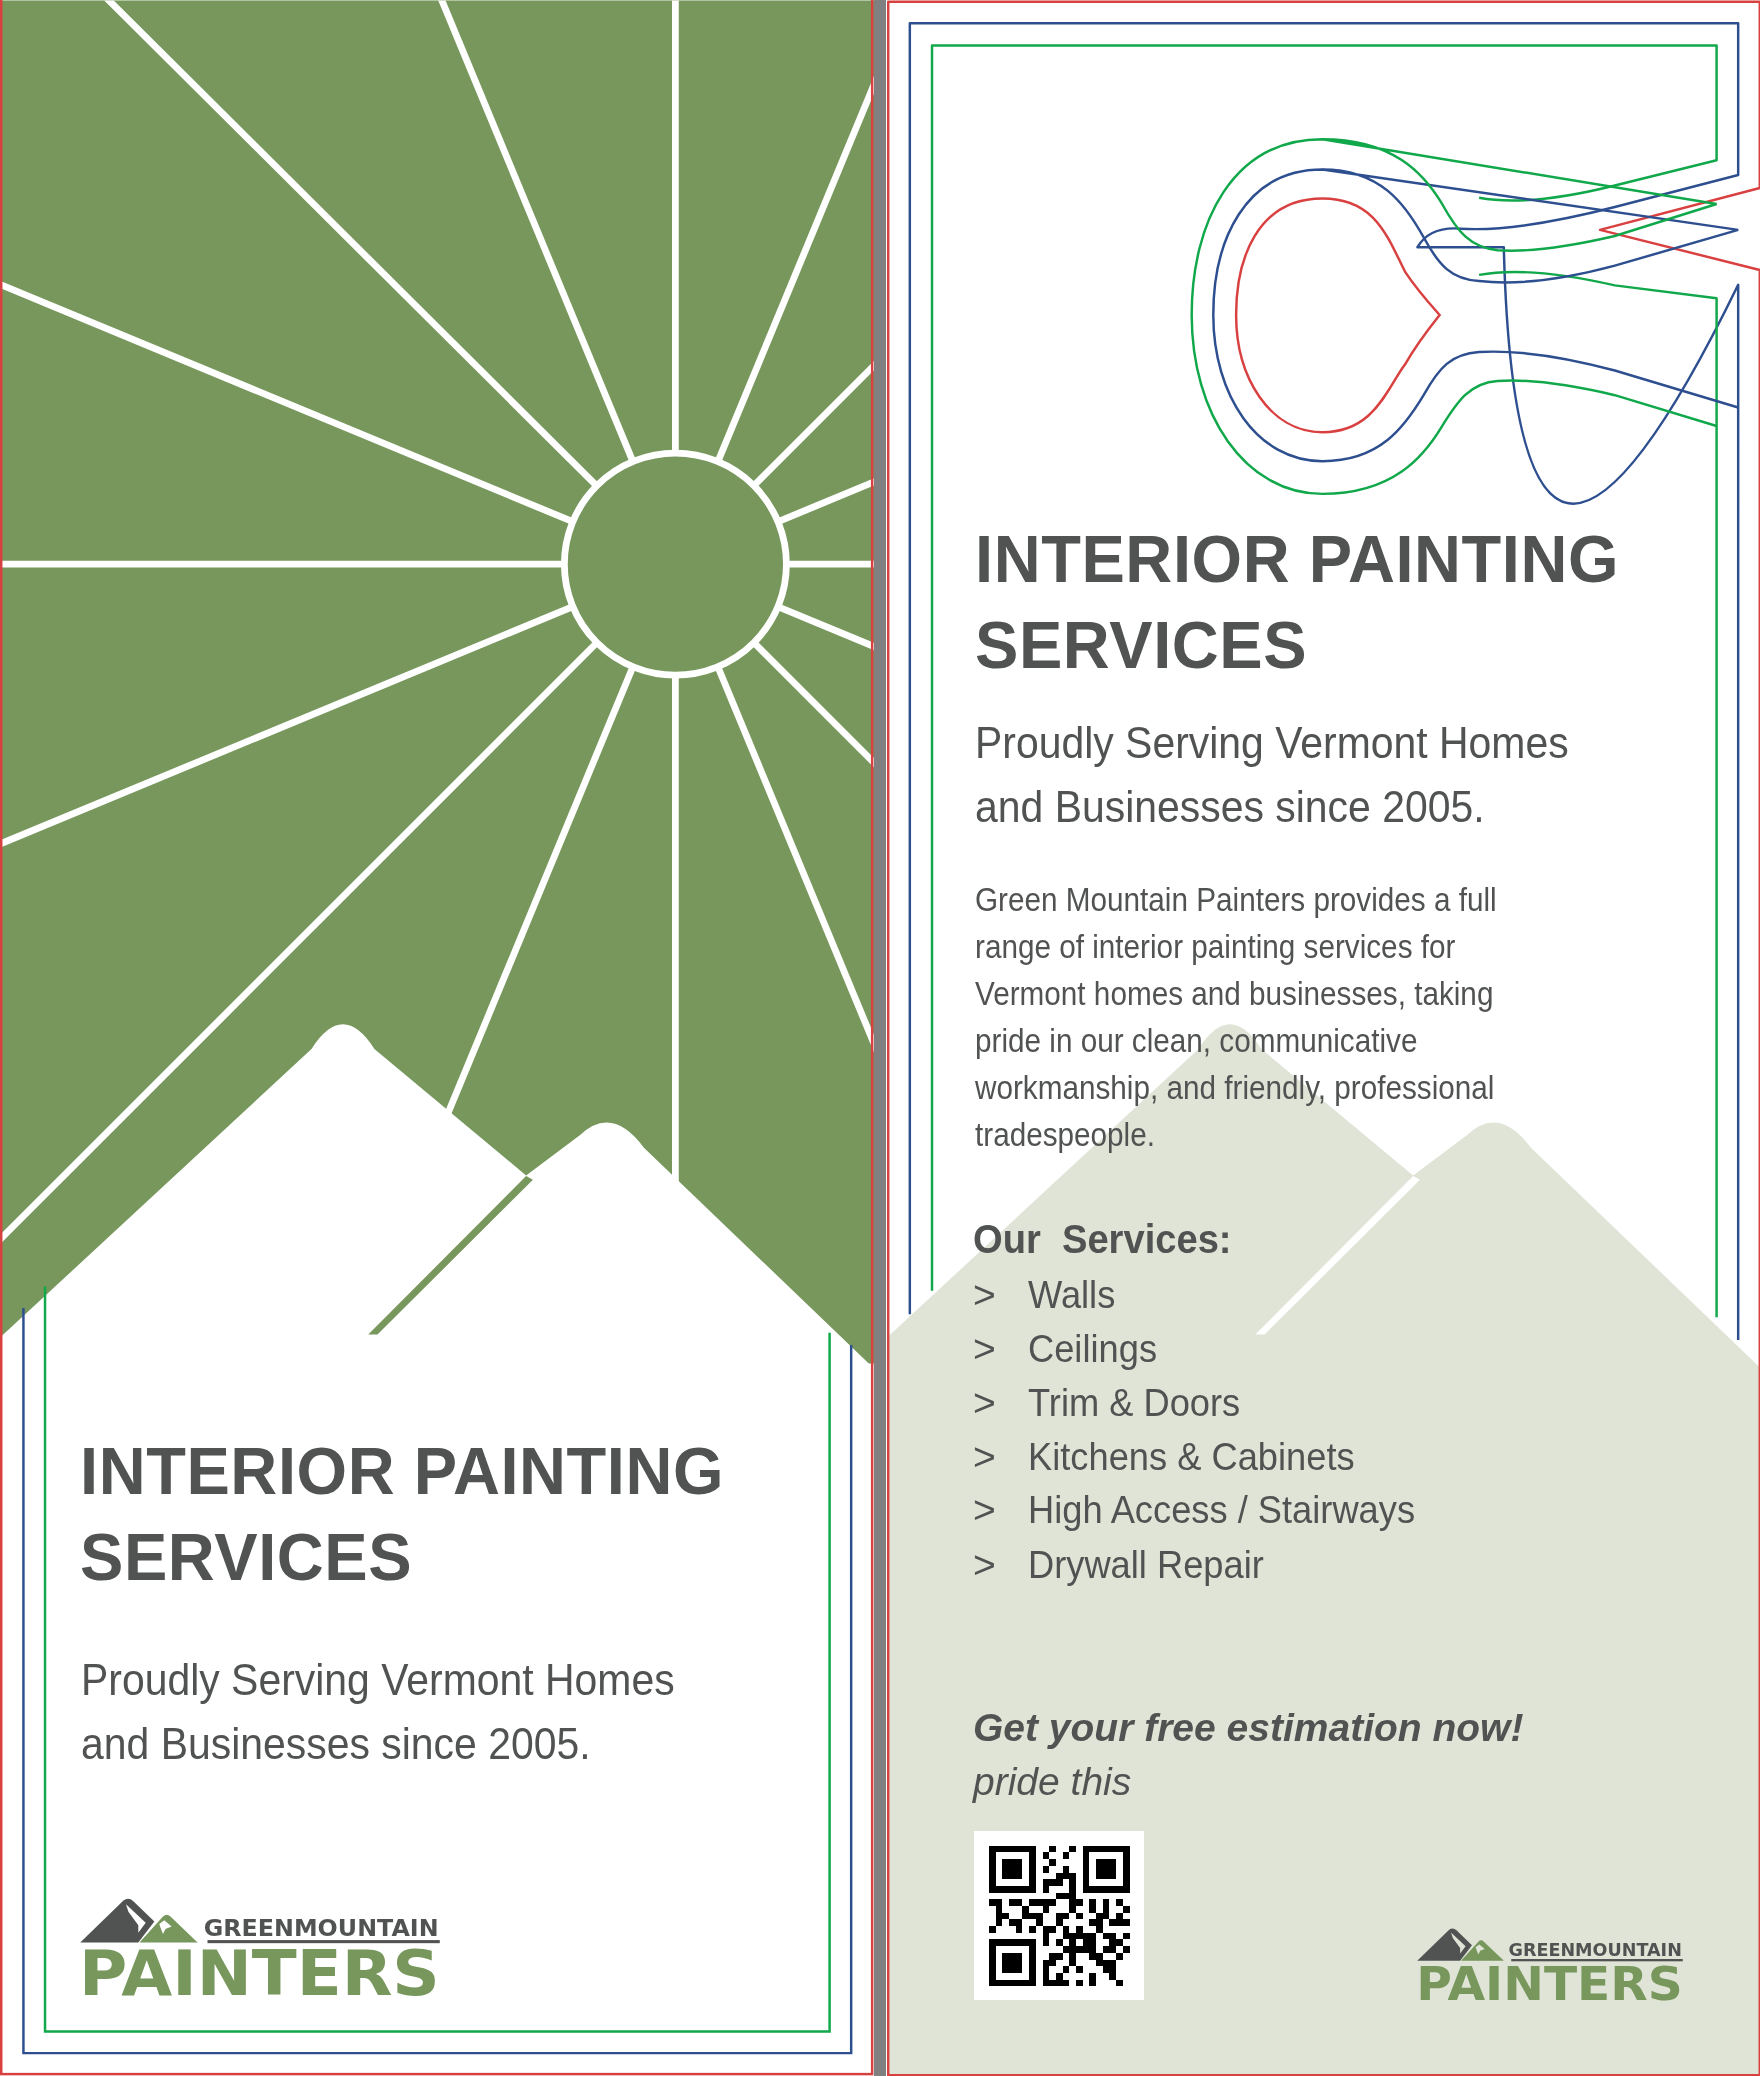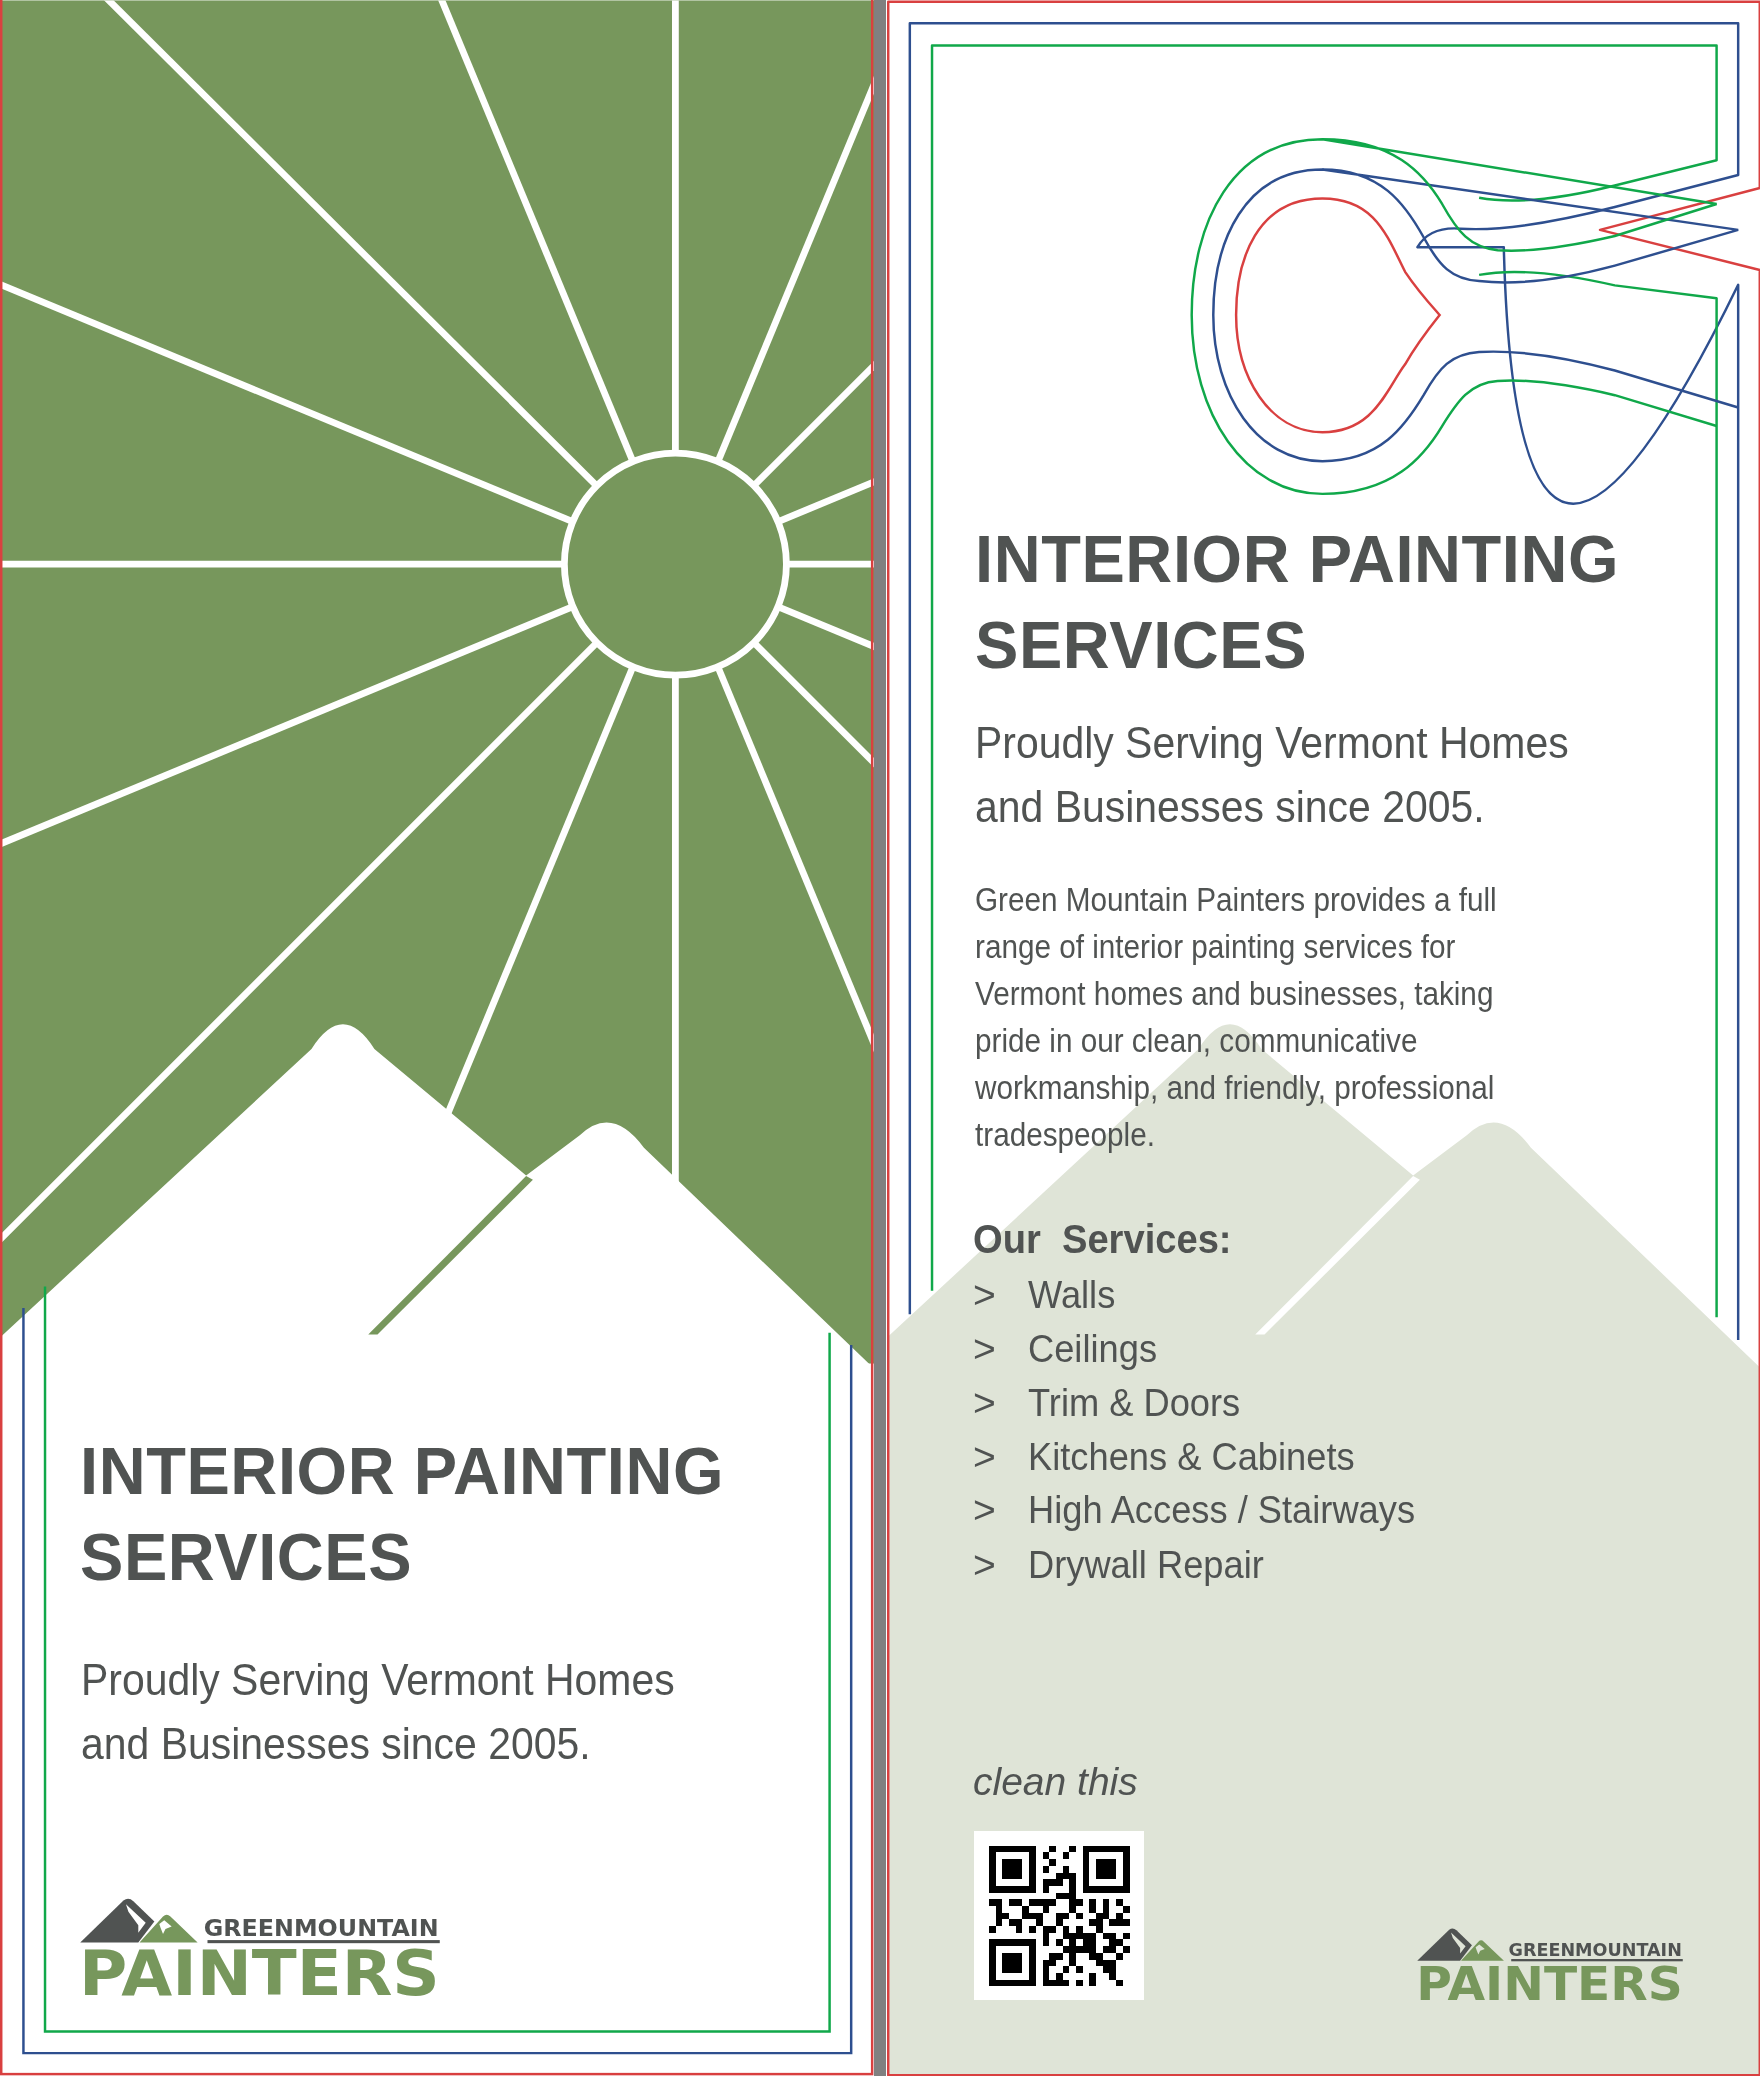--- a/index.html
+++ b/index.html
@@ -169,21 +169,22 @@
     <div class="svc-item" style="top:215px;">
       <span class="svc-arrow">&gt;</span>
       <span class="svc-label">High Access / Stairways</span>
     </div>
     <div class="svc-item" style="top:270px;">
       <span class="svc-arrow">&gt;</span>
       <span class="svc-label">Drywall Repair</span>
     </div>
   </div>
 
-  <div class="txt scan" style="left:86px;top:1757px;">clean this</div>
+  <div class="txt cta" style="left:86px;top:1703px;">Get your free estimation now!</div>
+  <div class="txt scan" style="left:86px;top:1757px;">pride this</div>
 
   <div class="abs qr-box" style="left:87px;top:1831px;width:170px;height:169px;">
     <svg width="170" height="169" viewBox="0 0 275 274">
       <g transform="translate(24,24) scale(10.85)" fill="#000000" shape-rendering="crispEdges">
 
         <path d="M0 0h7v7h-7z M1 1v5h5v-5z" fill-rule="evenodd"></path>
         <rect x="2" y="2" width="3" height="3"></rect>
         <path d="M14 0h7v7h-7z M15 1v5h5v-5z" fill-rule="evenodd"></path>
         <rect x="16" y="2" width="3" height="3"></rect>
         <path d="M0 14h7v7h-7z M1 15v5h5v-5z" fill-rule="evenodd"></path>

